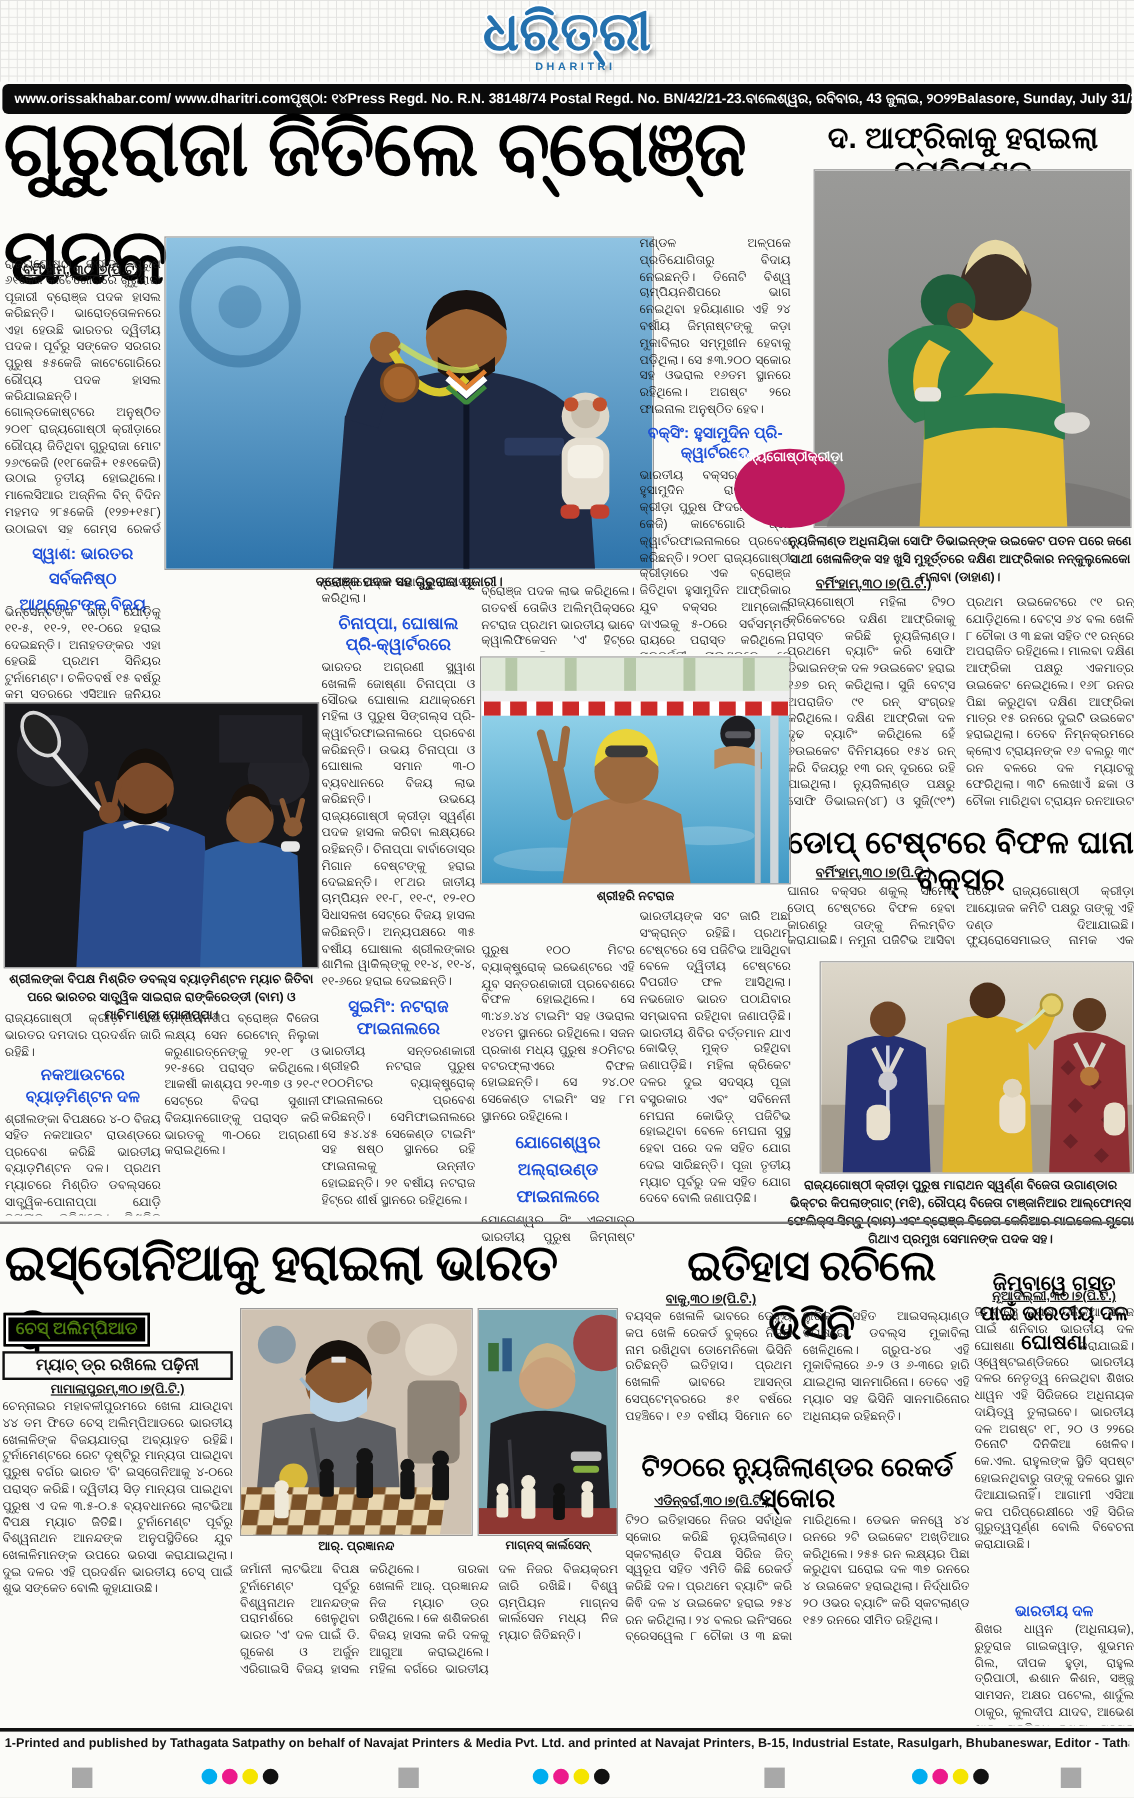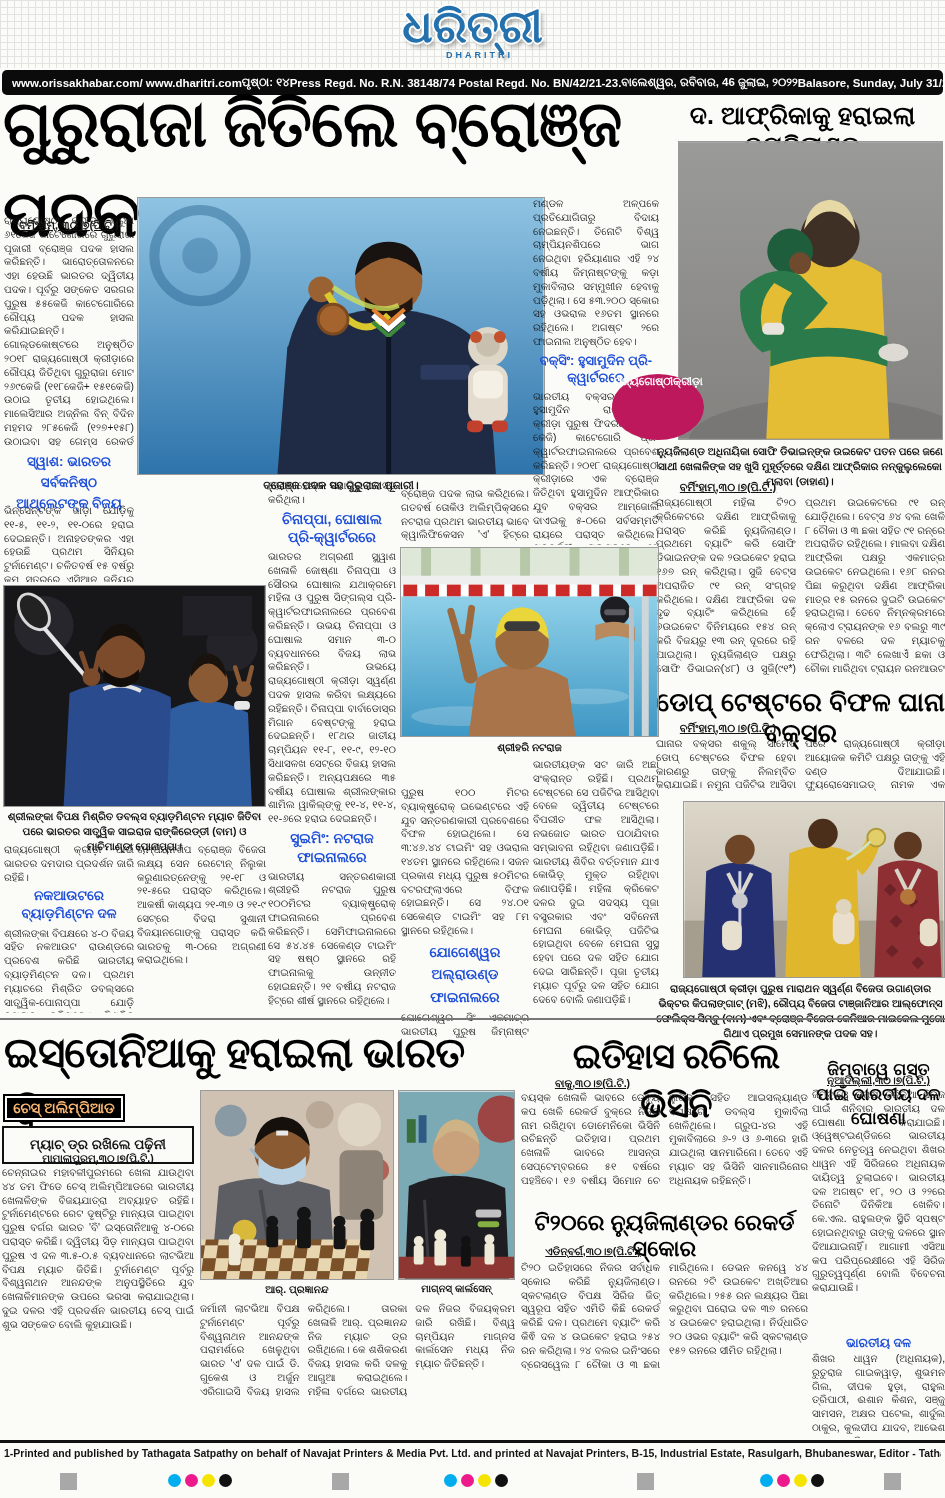--- a/index.html
+++ b/index.html
@@ -21,21 +21,21 @@
   .headline{font-weight:800;color:#000;}
   .dateline{font-weight:bold;font-size:11px;text-align:center;text-decoration:underline;}
   .bodytext{font-size:10.3px;line-height:1.34;text-align:justify;overflow:hidden;color:#1a1a1a;}
   .cols2{column-count:2;column-gap:9px;}
   .cols3{column-count:3;column-gap:8px;}
   .subhead{font-weight:bold;text-align:center;color:#1d4ed8;}
   .caption{font-size:10.4px;font-weight:600;text-align:center;line-height:1.45;color:#111;}
   .photo{border:1px solid #9a9a9a;box-sizing:border-box;}
   .badge{background:#be185d;border-radius:50%;color:#fff;text-align:center;font-weight:bold;
     font-size:11px;display:flex;flex-direction:row;justify-content:center;line-height:1.35;z-index:6;}
-  .kicker{background:#000;color:#fdba74;text-align:center;font-weight:bold;font-size:14.5px;
+  .kicker{background:#000;color:#4d7c0f;text-align:center;font-weight:bold;font-size:14.5px;
     box-shadow:inset 0 0 0 2px #fff;border:2px solid #000;display:flex;align-items:center;justify-content:center;box-sizing:border-box;}
   .drawbox{border:2px solid #111;text-align:center;font-weight:bold;font-size:13.5px;
     display:flex;align-items:center;justify-content:center;box-sizing:border-box;}
   .rule{background:#111;}
   .reg-sq{position:absolute;top:1473px;width:17px;height:17px;background:#a8a8a8;}
   .reg-dots{position:absolute;top:1474px;display:flex;gap:4px;}
   .reg-dots i{width:13px;height:13px;border-radius:50%;display:block;}
   .imprint{font-size:10.5px;font-weight:bold;white-space:nowrap;overflow:hidden;}
   h4{margin:3px 0;}
 </style>
@@ -46,21 +46,21 @@
 
   <div class="abs grid-bg"></div>
   <div class="abs logo-wrap">
     <div class="logo-text">ଧରିତ୍ରୀ</div>
     <div class="logo-sub">DHARITRI</div>
   </div>
   <div class="abs info-bar">
     <span>www.orissakhabar.com/ www.dharitri.com</span>
     <span>ପୃଷ୍ଠା: ୧୪</span>
     <span>Press Regd. No. R.N. 38148/74 Postal Regd. No. BN/42/21-23.</span>
-    <span>ବାଲେଶ୍ୱର, ରବିବାର, 46 ଜୁଲାଇ, ୨୦୨୨</span>
+    <span>ବାଲେଶ୍ୱର, ରବିବାର, 43 ଜୁଲାଇ, ୨୦୨୨</span>
     <span>Balasore, Sunday, July 31/2022</span>
   </div>
 
   <div class="abs headline-xl" style="left:3px;top:80px;width:652px;font-size:64px;">ଗୁରୁରାଜା ଜିତିଲେ ବ୍ରୋଞ୍ଜ ପଦକ</div>
 
   <div class="abs dateline" style="left:4px;top:198px;width:130px;margin-top:21px;">ବର୍ମିଂହାମ୍, ୩୦।୭(ପି.ଟି.)</div>
   <div class="abs bodytext" style="left:4px;top:214px;width:130px;height:236px;">ରାଜ୍ୟଗୋଷ୍ଠୀ କ୍ରୀଡ଼ା ପୁରୁଷ ୬୧କେଜି କାଟେଗୋରିରେ ଗୁରୁରାଜା ପୂଜାରୀ ବ୍ରୋଞ୍ଜ ପଦକ ହାସଲ କରିଛନ୍ତି। ଭାରୋତ୍ତୋଳନରେ ଏହା ହେଉଛି ଭାରତର ଦ୍ୱିତୀୟ ପଦକ। ପୂର୍ବରୁ ସଙ୍କେତ ସରଗର ପୁରୁଷ ୫୫କେଜି କାଟେଗୋରିରେ ରୌପ୍ୟ ପଦକ ହାସଲ କରିଯାଇଛନ୍ତି। ଗୋଲ୍ଡକୋଷ୍ଟରେ ଅନୁଷ୍ଠିତ ୨୦୧୮ ରାଜ୍ୟଗୋଷ୍ଠୀ କ୍ରୀଡ଼ାରେ ରୌପ୍ୟ ଜିତିଥିବା ଗୁରୁରାଜା ମୋଟ ୨୬୯କେଜି (୧୧୮କେଜି+ ୧୫୧କେଜି) ଉଠାଇ ତୃତୀୟ ହୋଇଥିଲେ। ମାଲେସିଆର ଅଜ୍ନିଲ ବିନ୍ ବିଦିନ ମହମଦ ୨୮୫କେଜି (୧୨୭+୧୫୮) ଉଠାଇବା ସହ ଗେମ୍ସ ରେକର୍ଡ କରି ସ୍ୱର୍ଣ୍ଣ ପଦକ ଲାଭ କରିଛନ୍ତି। ପାପୁଆ ନ୍ୟୁଗିନିର ମୋରିଆ ବାରୁ ମୋଟ ୨୭୩କେଜି (୧୨୧+୧୫୨କେଜି) ଓଜନ ଉଠାଇ ରୌପ୍ୟ ଜିତିଥିଲେ।</div>
   <div class="abs subhead" style="left:4px;top:452px;width:130px;font-size:13.5px;line-height:1.55;">ସ୍ୱାଶ: ଭାରତର ସର୍ବକନିଷ୍ଠ ଆଥ୍‌ଲେଟଙ୍କ ବିଜୟ</div>
   <div class="abs bodytext" style="left:4px;top:504px;width:130px;height:78px;">ଭିନ୍‌ସେନ୍ଟଙ୍କ ଜାଡ଼ା ଯୋଡ଼ିକୁ ୧୧-୫, ୧୧-୨, ୧୧-୦ରେ ହରାଇ ଦେଇଛନ୍ତି। ଅନାହତଙ୍କର ଏହା ହେଉଛି ପ୍ରଥମ ସିନିୟର ଟୁର୍ନାମେଣ୍ଟ। ଚଳିତବର୍ଷ ୧୫ ବର୍ଷରୁ କମ୍ ସ୍ତରରେ ଏସିଆନ ଜୁନିୟର ସ୍କ୍ୱାଶ ଓ ଜର୍ମାନ ଓପନ ଜିତିବା ପରେ ତାଙ୍କୁ ଦଳରେ ସ୍ଥାନ ମିଳିଥିଲା।</div>
 
@@ -278,21 +278,21 @@
   </div>
   <div class="abs bodytext" style="left:137px;top:843px;width:129px;height:170px;">ଚାମ୍ପିୟନଶିପ ବ୍ରୋଞ୍ଜ ବିଜେତା ଲକ୍ଷ୍ୟ ସେନ ରେଟୋନ୍ ନିଲୁକା କରୁଣାରତ୍ନେଙ୍କୁ ୨୧-୧୮ ଓ ୨୧-୫ରେ ପରାସ୍ତ କରିଥିଲେ। ଆକର୍ଷୀ କାଶ୍ୟପ ୨୧-୩୭ ଓ ୨୧-୯ ସେଟ୍‌ରେ ବିଦରା ସୁଶାନୀ ବିଜୟାନଗୋଙ୍କୁ ପରାସ୍ତ କରି ଭାରତକୁ ୩-୦ରେ ଅଗ୍ରଣୀ କରାଇଥିଲେ।</div>
 
   <div class="abs rule" style="left:0;top:1018px;width:945px;height:1.5px;background:#777;"></div>
 
   <div class="abs headline-xl" style="left:4px;top:1024px;width:516px;font-size:42px;">ଇସ୍ତୋନିଆକୁ ହରାଇଲା ଭାରତ 'ବି'</div>
   <div class="abs headline-xl" style="left:540px;top:1031px;width:272px;font-size:35px;text-align:center;">ଇତିହାସ ରଚିଲେ ଭିସିନି</div>
   <div class="abs headline" style="left:812px;top:1058px;width:133px;font-size:17px;text-align:center;line-height:1.45;">ଜିମ୍ବାୱେ ଗସ୍ତ ପାଇଁ ଭାରତୀୟ ଦଳ ଘୋଷଣା</div>
 
   <div class="abs kicker" style="left:3px;top:1094px;width:122px;height:28px;">ଚେସ୍ ଅଲିମ୍ପିଆଡ</div>
-  <div class="abs drawbox" style="left:2px;top:1126px;width:192px;height:38px;">ମ୍ୟାଚ୍ ଡ୍ର ରଖିଲେ ପଢ଼ିନୀ</div>
+  <div class="abs drawbox" style="left:2px;top:1126px;width:192px;height:24px;">ମ୍ୟାଚ୍ ଡ୍ର ରଖିଲେ ପଢ଼ିନୀ</div>
   <div class="abs dateline" style="left:2px;top:1152px;width:192px;font-size:10.5px;">ମାମାଲାପୁରମ୍,୩୦।୭(ପି.ଟି.)</div>
   <div class="abs bodytext" style="left:2px;top:1166px;width:192px;height:270px;">ଚେନ୍ନାଇର ମହାବଳୀପୁରମରେ ଖେଳା ଯାଉଥିବା ୪୪ ତମ ଫିଡେ ଚେସ୍ ଅଲିମ୍ପିଆଡରେ ଭାରତୀୟ ଖେଳାଳିଙ୍କ ବିଜୟଯାତ୍ରା ଅବ୍ୟାହତ ରହିଛି। ଟୁର୍ନାମେଣ୍ଟରେ ରେଟ ଦୃଷ୍ଟିରୁ ମାନ୍ୟତା ପାଇଥିବା ପୁରୁଷ ବର୍ଗର ଭାରତ 'ବି' ଇସ୍ତୋନିଆକୁ ୪-୦ରେ ପରାସ୍ତ କରିଛି। ଦ୍ୱିତୀୟ ସିଡ଼ ମାନ୍ୟତା ପାଇଥିବା ପୁରୁଷ ଏ ଦଳ ୩.୫-୦.୫ ବ୍ୟବଧାନରେ ଲାଟଭିଆ ବିପକ୍ଷ ମ୍ୟାଚ ଜିତିଛି। ଟୁର୍ନାମେଣ୍ଟ ପୂର୍ବରୁ ବିଶ୍ୱନାଥନ ଆନନ୍ଦଙ୍କ ଅନୁପସ୍ଥିତିରେ ଯୁବ ଖେଳାଳିମାନଙ୍କ ଉପରେ ଭରସା କରାଯାଇଥିଲା। ଦୁଇ ଦଳର ଏହି ପ୍ରଦର୍ଶନ ଭାରତୀୟ ଚେସ୍ ପାଇଁ ଶୁଭ ସଙ୍କେତ ବୋଲି କୁହାଯାଉଛି।</div>
 
   <svg class="abs photo" style="left:200px;top:1090px;" width="194" height="190" viewBox="0 0 194 190">
     <defs>
       <pattern id="chk" width="26" height="26" patternUnits="userSpaceOnUse">
         <rect width="26" height="26" fill="#7a5128"></rect>
         <rect width="13" height="13" fill="#e8d6b0"></rect>
         <rect x="13" y="13" width="13" height="13" fill="#e8d6b0"></rect>
       </pattern>

